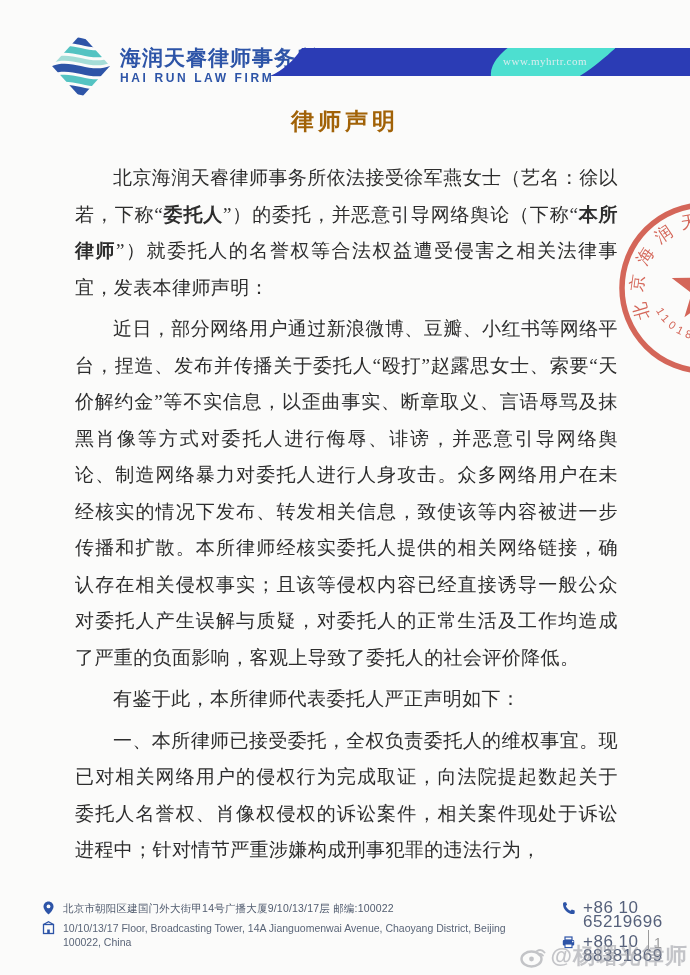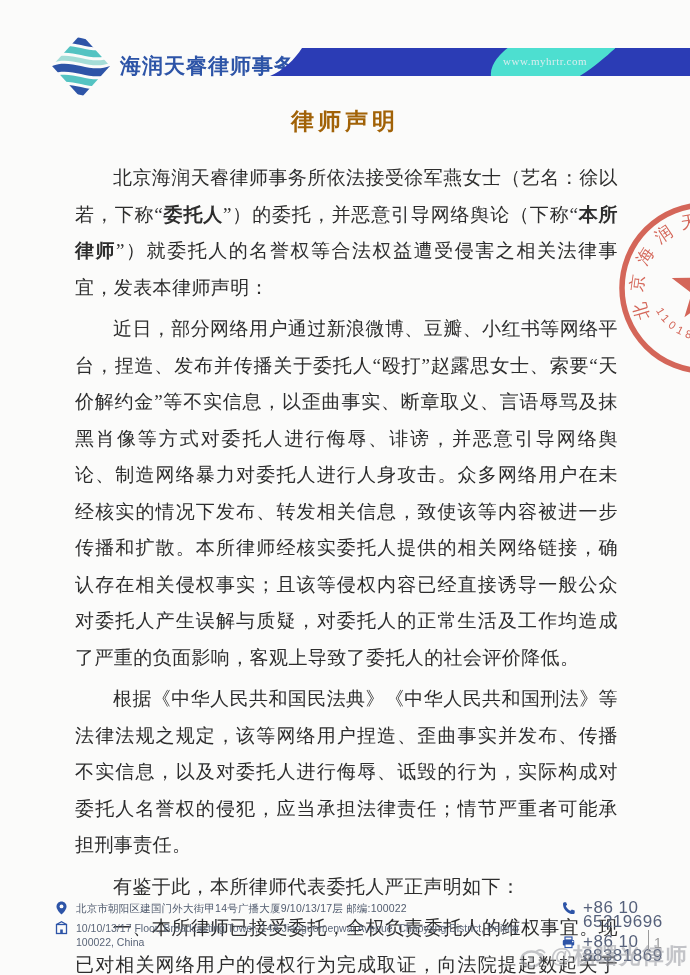--- a/index.html
+++ b/index.html
@@ -34,21 +34,21 @@
   }
   .content p { text-indent:2em; margin:0 0 5px 0; }
   .content b { font-weight:bold; }
 
   
   .seal { position:absolute; top:193px; left:610px; width:190px; height:190px; opacity:.82; pointer-events:none; }
   .seal text { font-family:"Liberation Sans","DejaVu Sans",sans-serif; }
 
   
   .footer { position:absolute; top:901px; left:0; width:100%; font-family:"Liberation Sans","DejaVu Sans",sans-serif; }
-  .f-left { position:absolute; left:55px; top:0; width:470px; }
+  .f-left { position:absolute; left:42px; top:0; width:470px; }
   .f-right { position:absolute; left:562px; top:0; width:130px; }
   .f-row { display:flex; align-items:flex-start; gap:8px; margin-bottom:6px; }
   .f-icon { flex:0 0 13px; width:13px; height:14px; margin-top:0; }
   .f-text-zh { font-size:10.5px; color:#505b6e; letter-spacing:.2px; line-height:14px; }
   .f-text-en { font-size:10.5px; color:#5a6578; line-height:14px; }
   .f-num { font-size:17px; color:#55607a; line-height:14px; letter-spacing:.5px; }
 
   
   .page-mark {
     position:absolute; left:648px; top:930px; color:#9a9a9a;
@@ -78,20 +78,21 @@
         <path d="M0,4 C20,-4 38,12 58,4 L58,11 C38,19 20,3 0,11 Z" fill="#2d54a7"></path>
         <path d="M0,14 C20,6 38,22 58,14 L58,21 C38,29 20,13 0,21 Z" fill="#54c3c2"></path>
         <path d="M0,24 C20,16 38,32 58,24 L58,29 C38,37 20,21 0,29 Z" fill="#a5ddd7"></path>
         <path d="M0,32 C20,24 38,40 58,32 L58,40 C38,48 20,32 0,40 Z" fill="#2d54a7"></path>
         <path d="M0,43 C20,35 38,51 58,43 L58,50 C38,58 20,42 0,50 Z" fill="#54c3c2"></path>
         <path d="M0,53 C20,45 38,61 58,53 L58,61 C38,69 20,53 0,61 Z" fill="#2d54a7"></path>
       </g>
     </svg>
     <div>
       <div class="logo-text-zh">海润天睿律师事务所</div>
+      <div class="logo-text-en">HAI RUN LAW FIRM</div>
     </div>
   </div>
 
   <div class="banner">
     <svg width="420" height="34" viewBox="0 0 420 34">
       <defs>
           <clipPath id="barclip">
             <path d="M420,2 L32,2 C25,13 13,25 0,30 L420,30 Z"></path>
           </clipPath>
         </defs>
@@ -102,21 +103,20 @@
       </g>
     </svg>
     <div class="banner-url">www.myhrtr.com</div>
   </div>
 
   <div class="doc-title">律师声明</div>
 
   <div class="content">
     <p><span>北京海润天睿律师事务所依法接受徐军燕女士（艺名：徐以若，下称“</span><b>委托人</b><span>”）的委托，并恶意引导网络舆论（下称“</span><b>本所律师</b><span>”）就委托人的名誉权等合法权益遭受侵害之相关法律事宜，发表本律师声明：</span></p>
     <p>近日，部分网络用户通过新浪微博、豆瓣、小红书等网络平台，捏造、发布并传播关于委托人“殴打”赵露思女士、索要“天价解约金”等不实信息，以歪曲事实、断章取义、言语辱骂及抹黑肖像等方式对委托人进行侮辱、诽谤，并恶意引导网络舆论、制造网络暴力对委托人进行人身攻击。众多网络用户在未经核实的情况下发布、转发相关信息，致使该等内容被进一步传播和扩散。本所律师经核实委托人提供的相关网络链接，确认存在相关侵权事实；且该等侵权内容已经直接诱导一般公众对委托人产生误解与质疑，对委托人的正常生活及工作均造成了严重的负面影响，客观上导致了委托人的社会评价降低。</p>
-    <p>根据《中华人民共和国民法典》《中华人民共和国刑法》等法律法规之规定，该等网络用户捏造、歪曲事实并发布、传播不实信息，以及对委托人进行侮辱、诋毁的行为，实际构成对委托人名誉权的侵犯，应当承担法律责任；情节严重者可能承担刑事责任。</p>
     <p>有鉴于此，本所律师代表委托人严正声明如下：</p>
     <p>一、本所律师已接受委托，全权负责委托人的维权事宜。现已对相关网络用户的侵权行为完成取证，向法院提起数起关于委托人名誉权、肖像权侵权的诉讼案件，相关案件现处于诉讼进程中；针对情节严重涉嫌构成刑事犯罪的违法行为，</p>
   </div>
 
   <svg class="seal" viewBox="0 0 190 190">
     <defs>
       <path id="sealArcTop" d="M41.3,126 A62,62 0 1 1 148.7,126" fill="none"></path>
       <path id="sealArcBottom" d="M43.5,112 A55,55 0 0 0 146.5,112" fill="none"></path>
     </defs>
     <circle cx="95" cy="95" r="83" fill="none" stroke="#cc4636" stroke-width="5.5"></circle>

